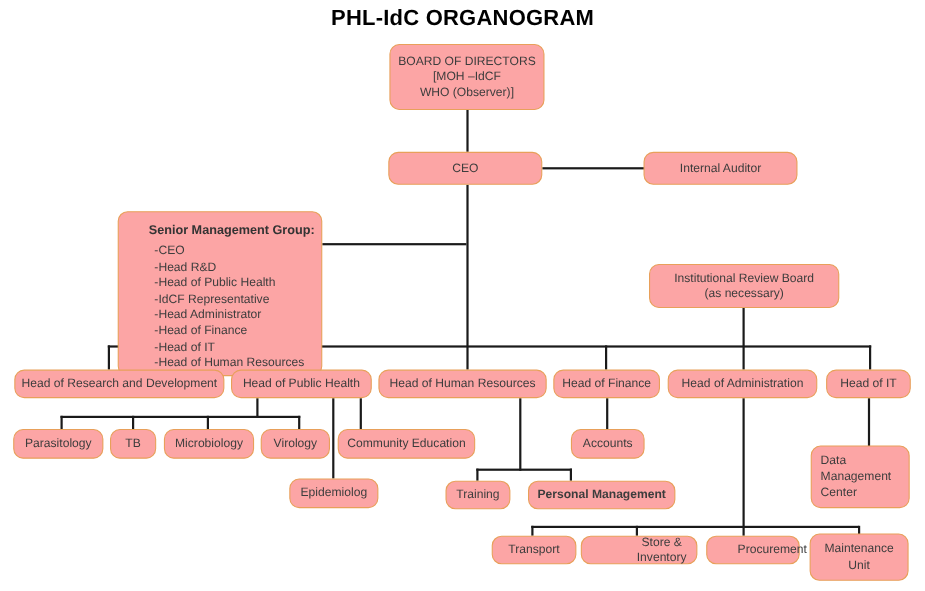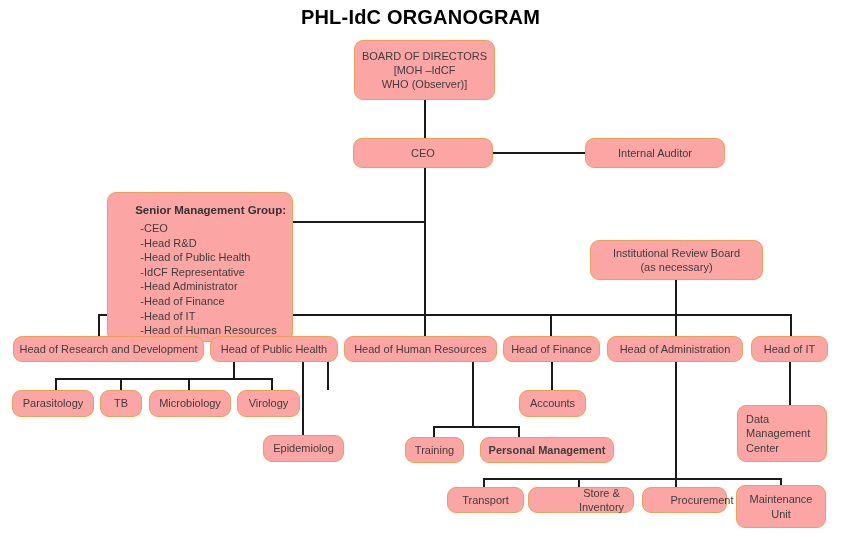--- a/index.html
+++ b/index.html
@@ -195,20 +195,23 @@
   </div>
   <div class="node n-tb">
     <span>TB</span>
   </div>
   <div class="node n-micro">
     <span>Microbiology</span>
   </div>
   <div class="node n-viro">
     <span>Virology</span>
   </div>
+  <div class="node n-comed">
+    <span>Community Education</span>
+  </div>
   <div class="node n-acct">
     <span>Accounts</span>
   </div>
   <div class="node n-epi">
     <span>Epidemiolog</span>
   </div>
   <div class="node n-train">
     <span>Training</span>
   </div>
   <div class="node n-pm">

